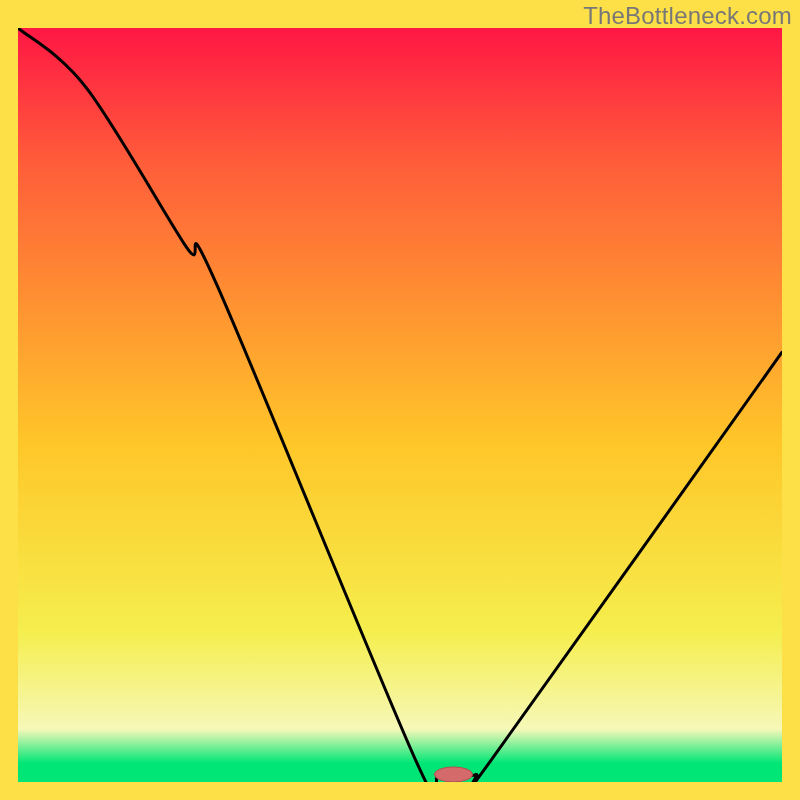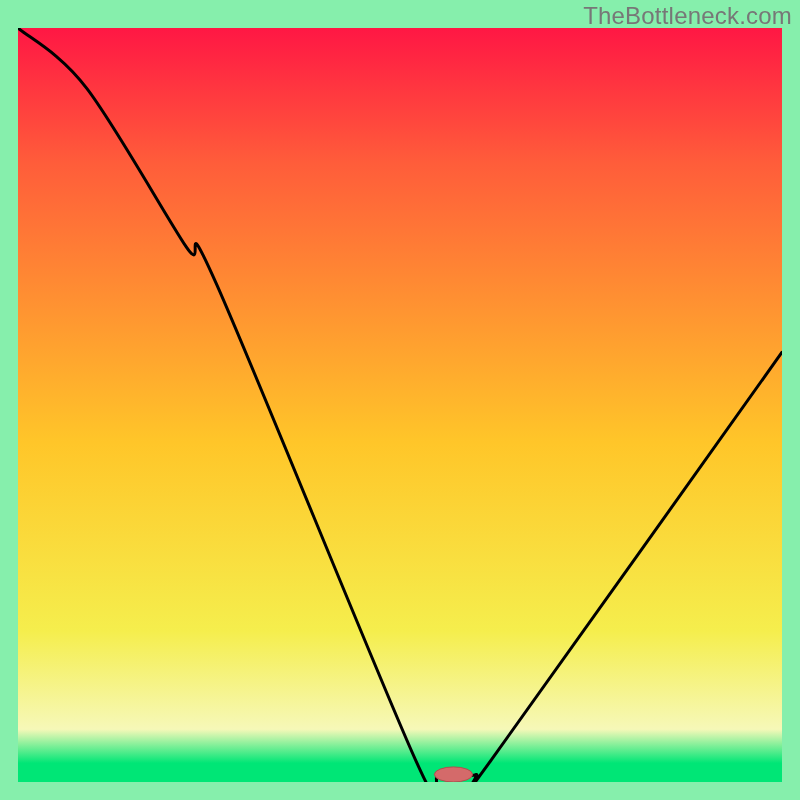--- a/index.html
+++ b/index.html
@@ -8,21 +8,21 @@
     width: 800px;
     height: 800px;
     background: #000;
     overflow: hidden;
     font-family: Arial, Helvetica, sans-serif;
   }
   .frame {
     position: relative;
     width: 800px;
     height: 800px;
-    background: #86efac;
+    background: #fde047;
   }
   .watermark {
     position: absolute;
     top: 2px;
     right: 8px;
     color: #777;
     font-size: 24px;
     font-weight: 500;
     letter-spacing: 0.2px;
     z-index: 5;

